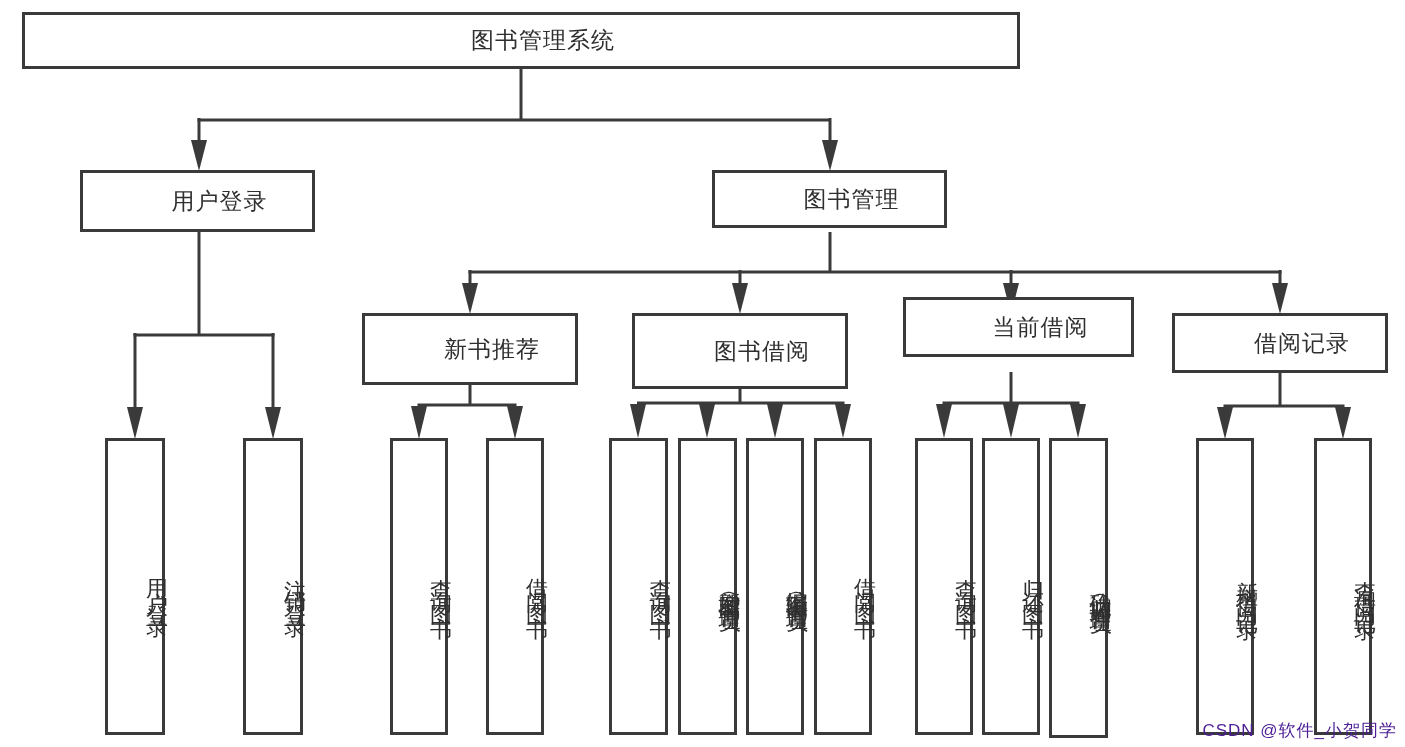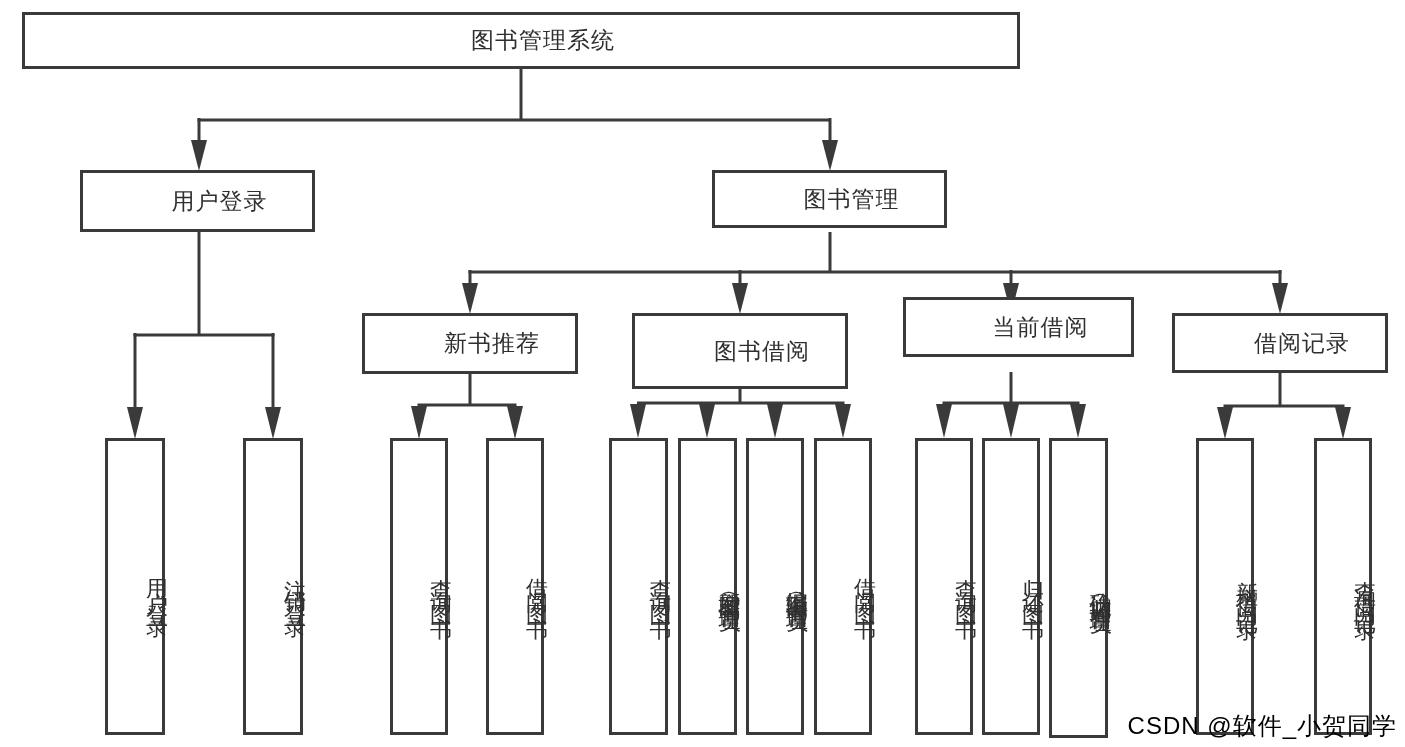--- a/index.html
+++ b/index.html
@@ -27,22 +27,22 @@
   }
   .leaf .label{
     writing-mode:vertical-rl;
     text-orientation:mixed;
     font-size:22px;
     line-height:1;
   }
   .watermark{
     position:absolute;
     right:8px;bottom:5px;
-    font-size:24px;
-    color:#000000;
+    font-size:17px;
+    color:#4c1d95;
     letter-spacing:1px;
     white-space:nowrap;
   }
 </style>
 </head>
 <body>
 
 <div class="stage">
 
   <svg class="wires" width="1405" height="747" viewBox="0 0 1405 747">
@@ -111,21 +111,21 @@
     <span class="label">图书管理系统</span>
   </div>
 
   <div class="box" style="left:80px;top:170px;width:235px;height:62px;">
     <span class="label">用户登录</span>
   </div>
   <div class="box" style="left:712px;top:170px;width:235px;height:58px;">
     <span class="label">图书管理</span>
   </div>
 
-  <div class="box" style="left:362px;top:313px;width:216px;height:61px;">
+  <div class="box" style="left:362px;top:313px;width:216px;height:72px;">
     <span class="label">新书推荐</span>
   </div>
   <div class="box" style="left:632px;top:313px;width:216px;height:76px;">
     <span class="label">图书借阅</span>
   </div>
   <div class="box" style="left:903px;top:297px;width:231px;height:60px;">
     <span class="label">当前借阅</span>
   </div>
   <div class="box" style="left:1172px;top:313px;width:216px;height:60px;">
     <span class="label">借阅记录</span>

